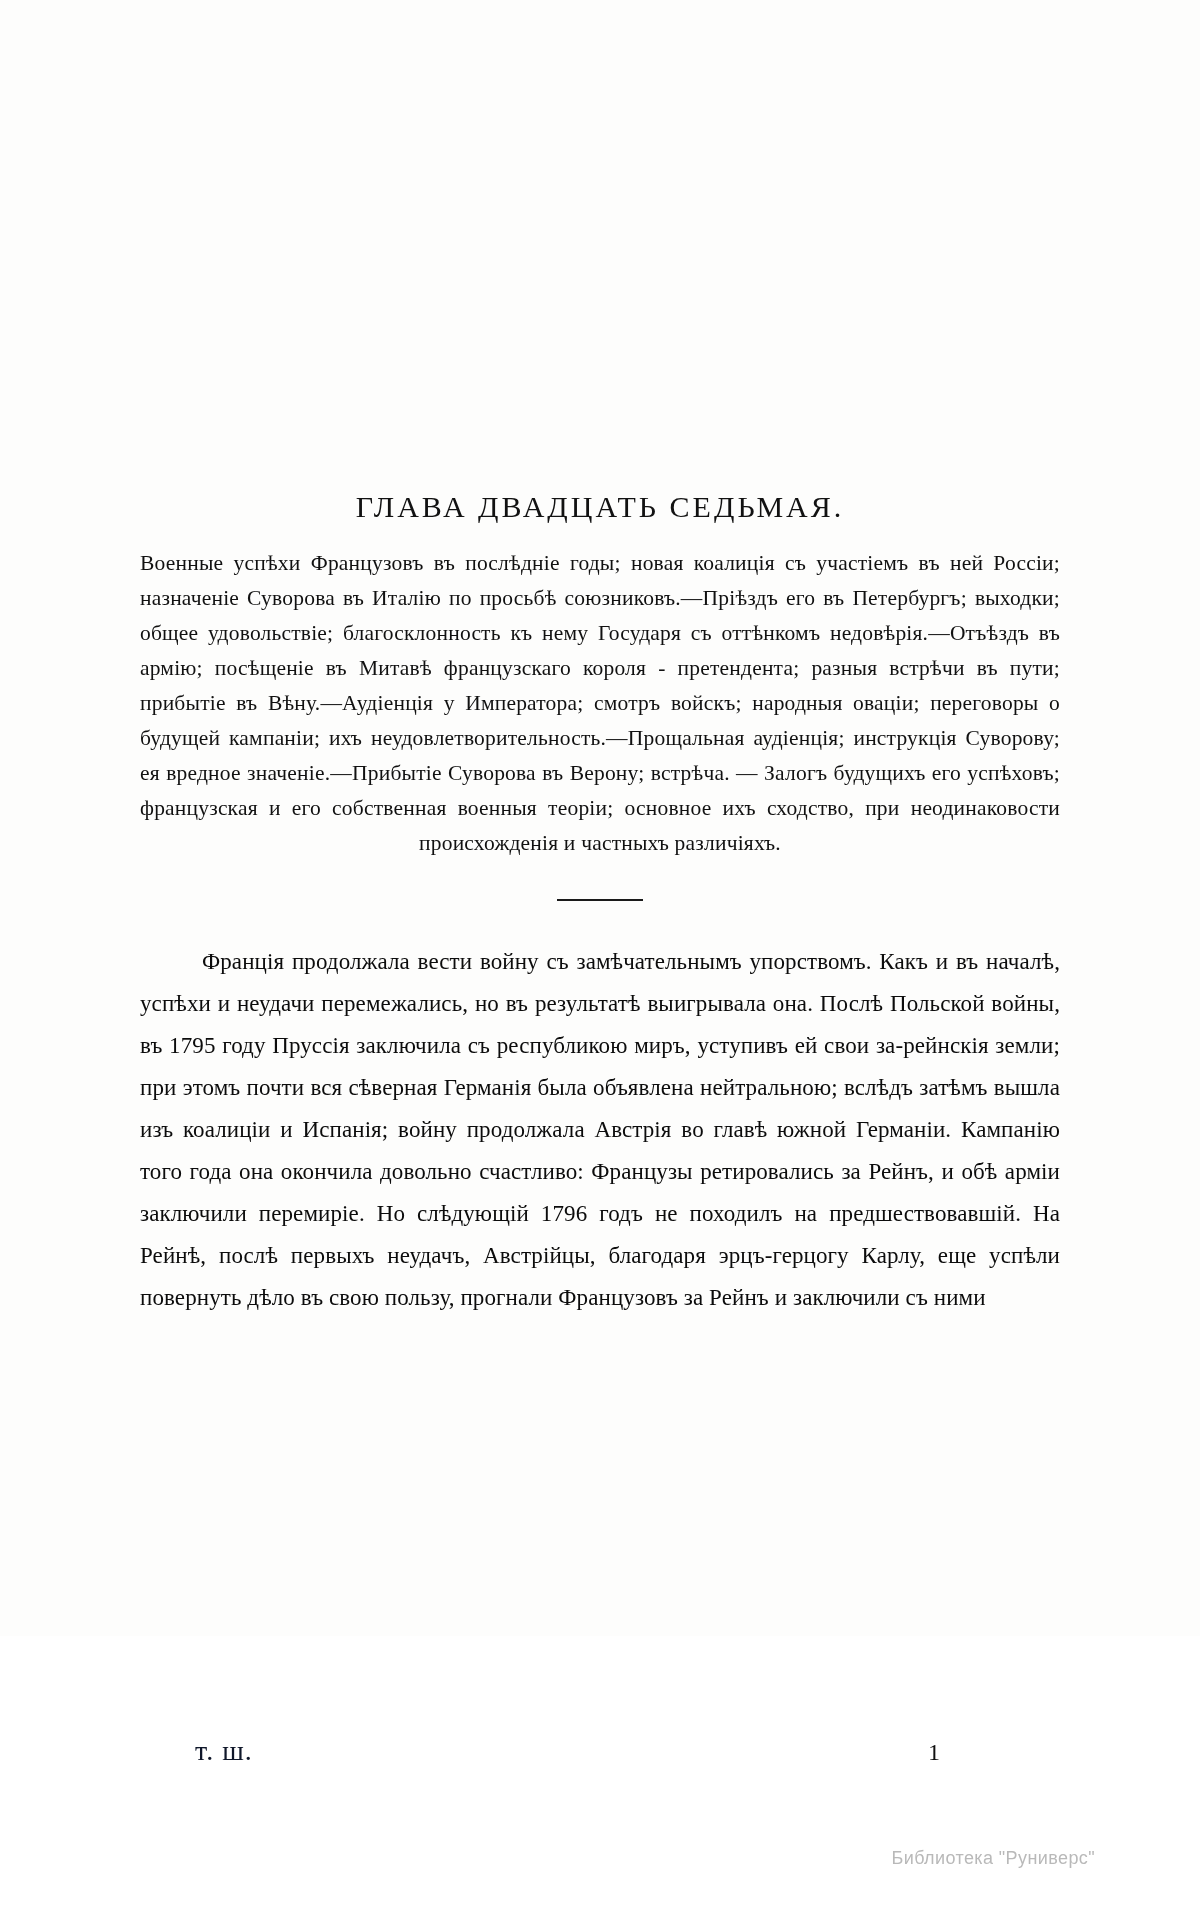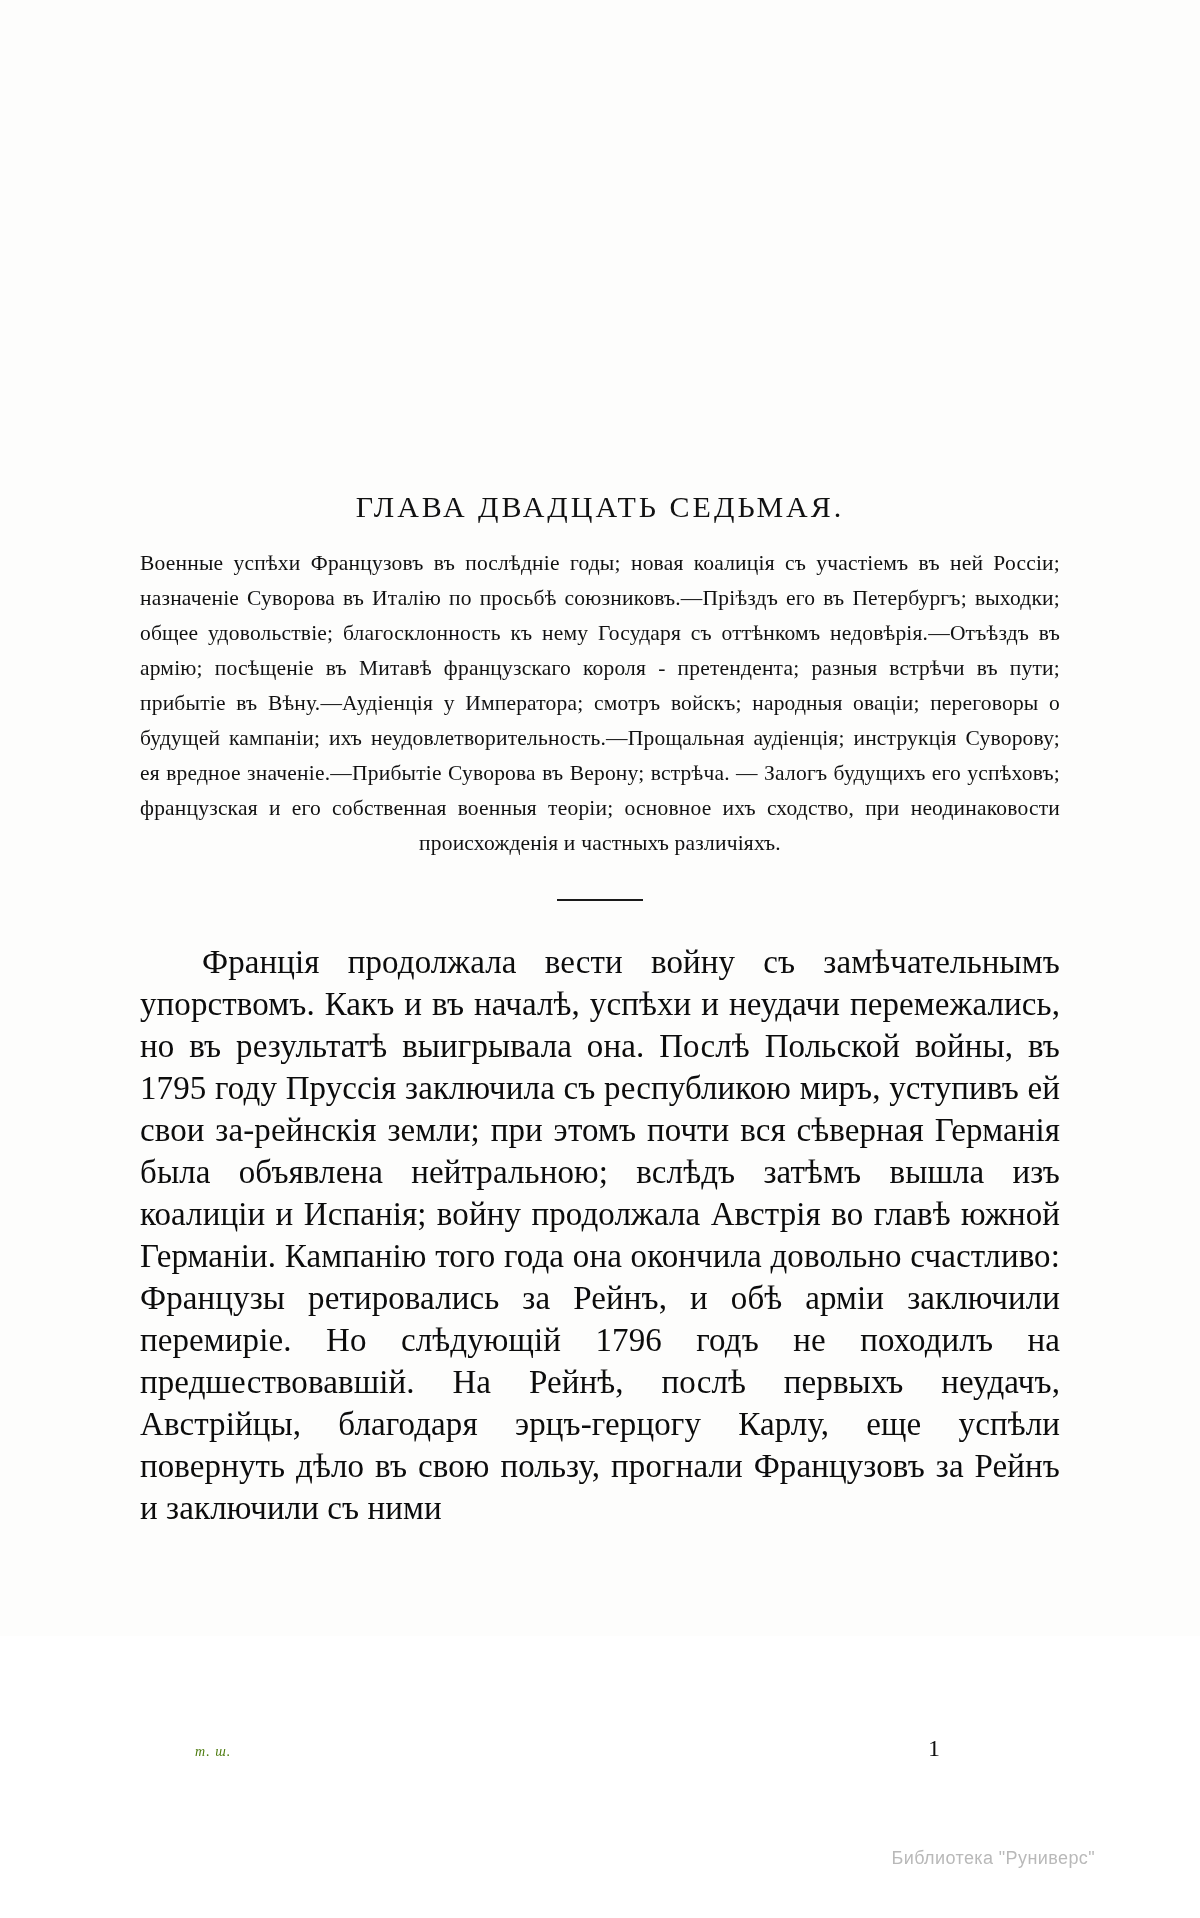--- a/index.html
+++ b/index.html
@@ -54,42 +54,41 @@
     letter-spacing: 0.2px;
   }
   .rule {
     width: 86px;
     height: 2px;
     background: #1a1a1a;
     margin: 38px auto 0 auto;
   }
   .body-text {
     margin-top: 40px;
-    font-size: 33px;
+    font-size: 23px;
     line-height: 42px;
     text-align: justify;
     text-indent: 62px;
     color: #0c0c0c;
     letter-spacing: 0.1px;
   }
   .footer {
     position: absolute;
     left: 140px;
     top: 1735px;
     width: 920px;
     display: flex;
     justify-content: space-between;
     align-items: baseline;
   }
   .vol-mark {
-    font-size: 14px;
+    font-size: 28px;
     letter-spacing: 1px;
     padding-left: 55px;
-    color: #4d7c0f;
-    font-style: italic;
+    color: #0f172a;
   }
   .page-number {
     font-size: 24px;
     color: #111111;
     padding-right: 120px;
   }
   .watermark {
     position: absolute;
     right: 105px;
     top: 1848px;

